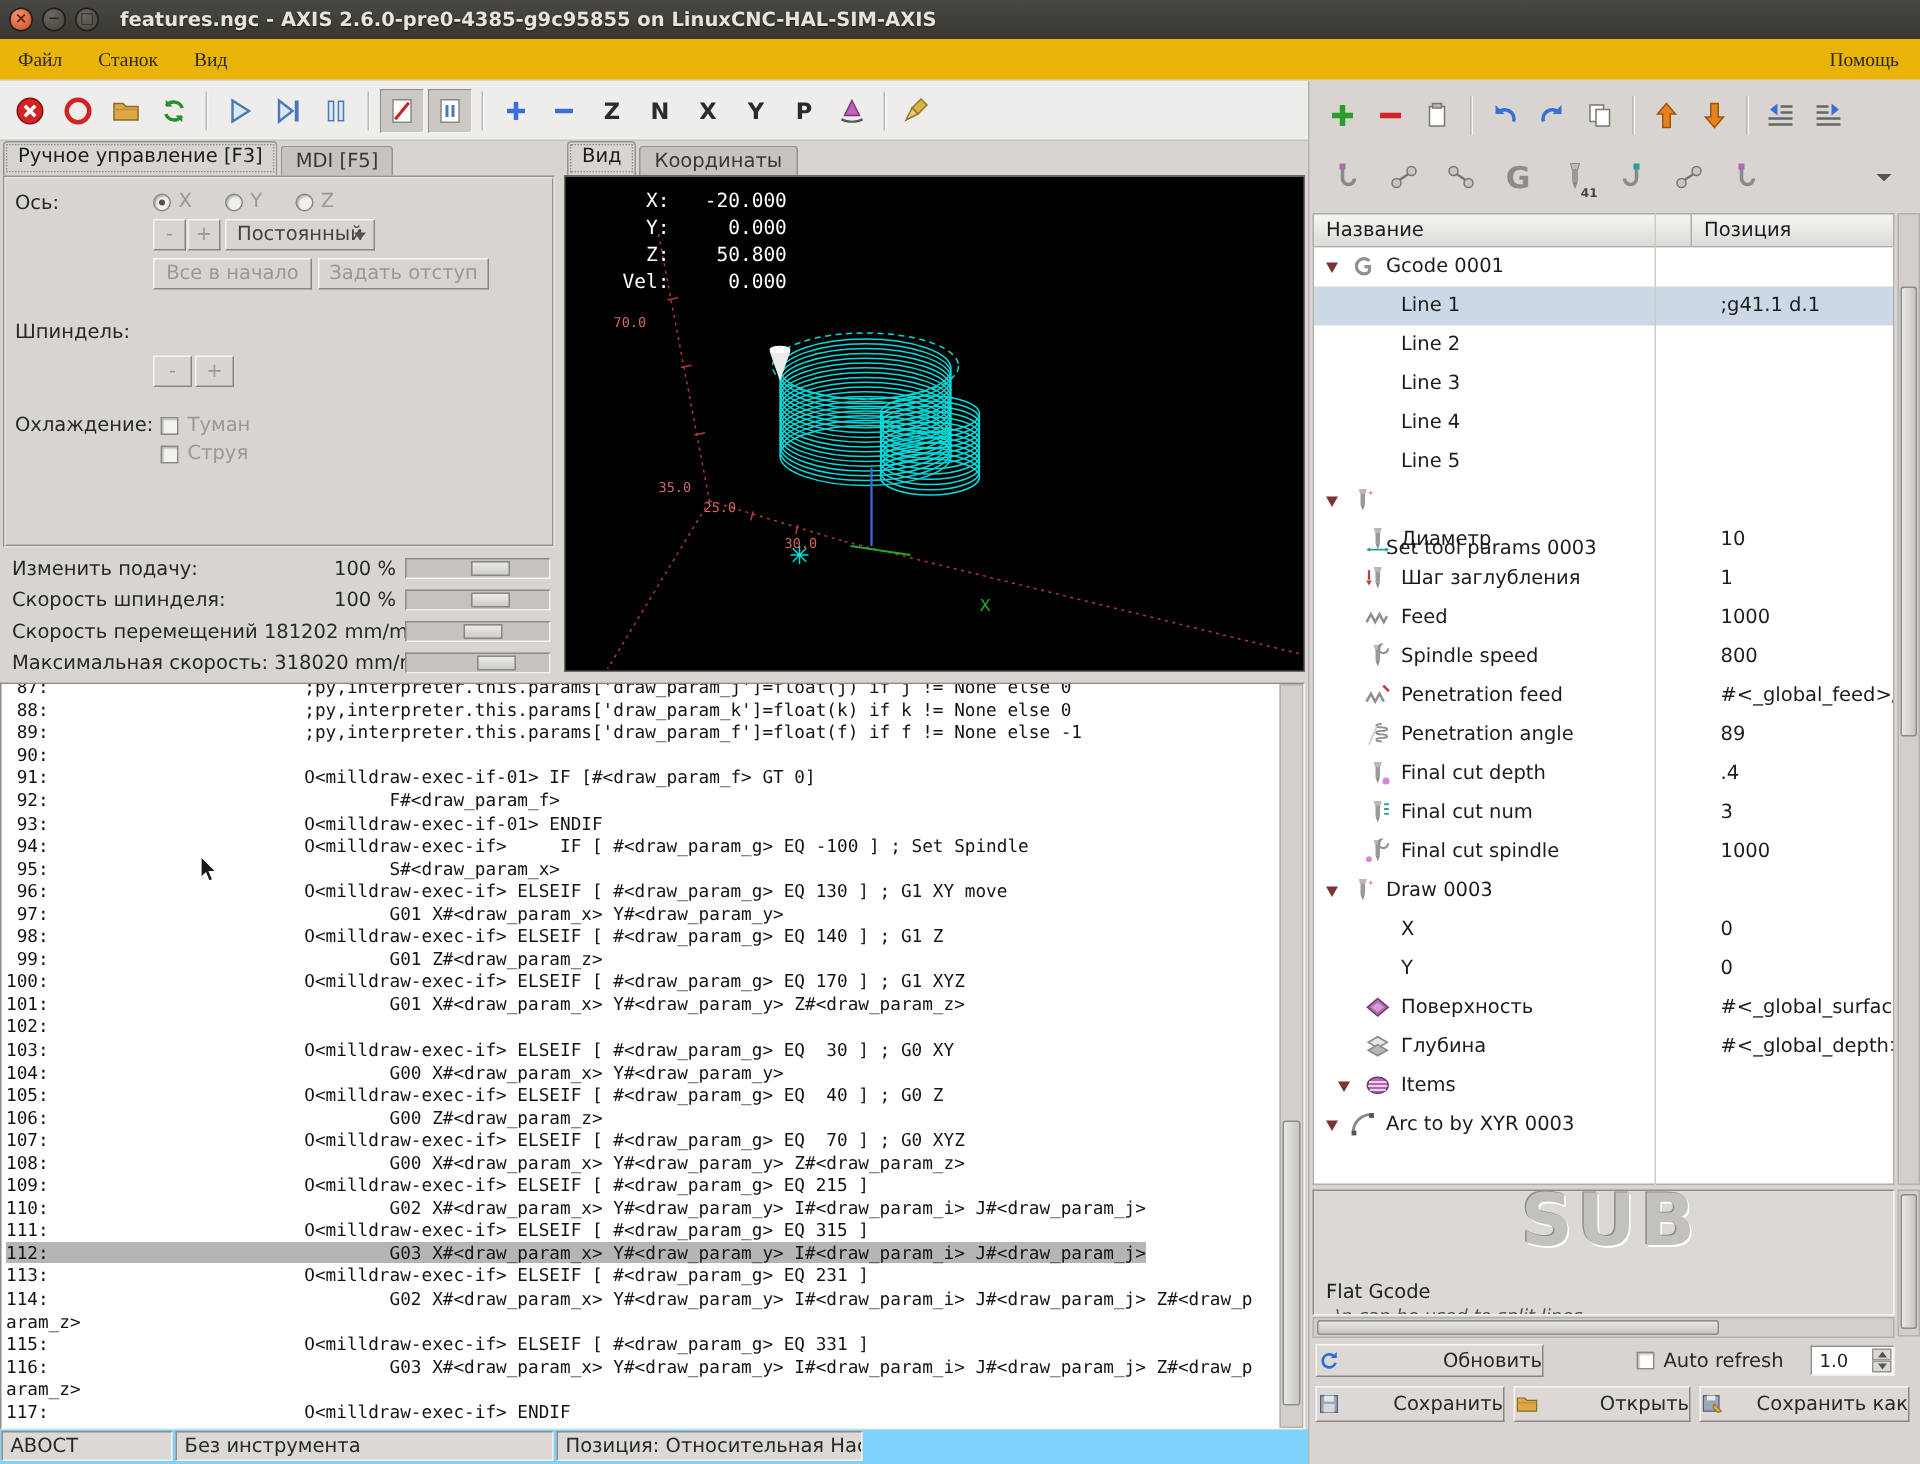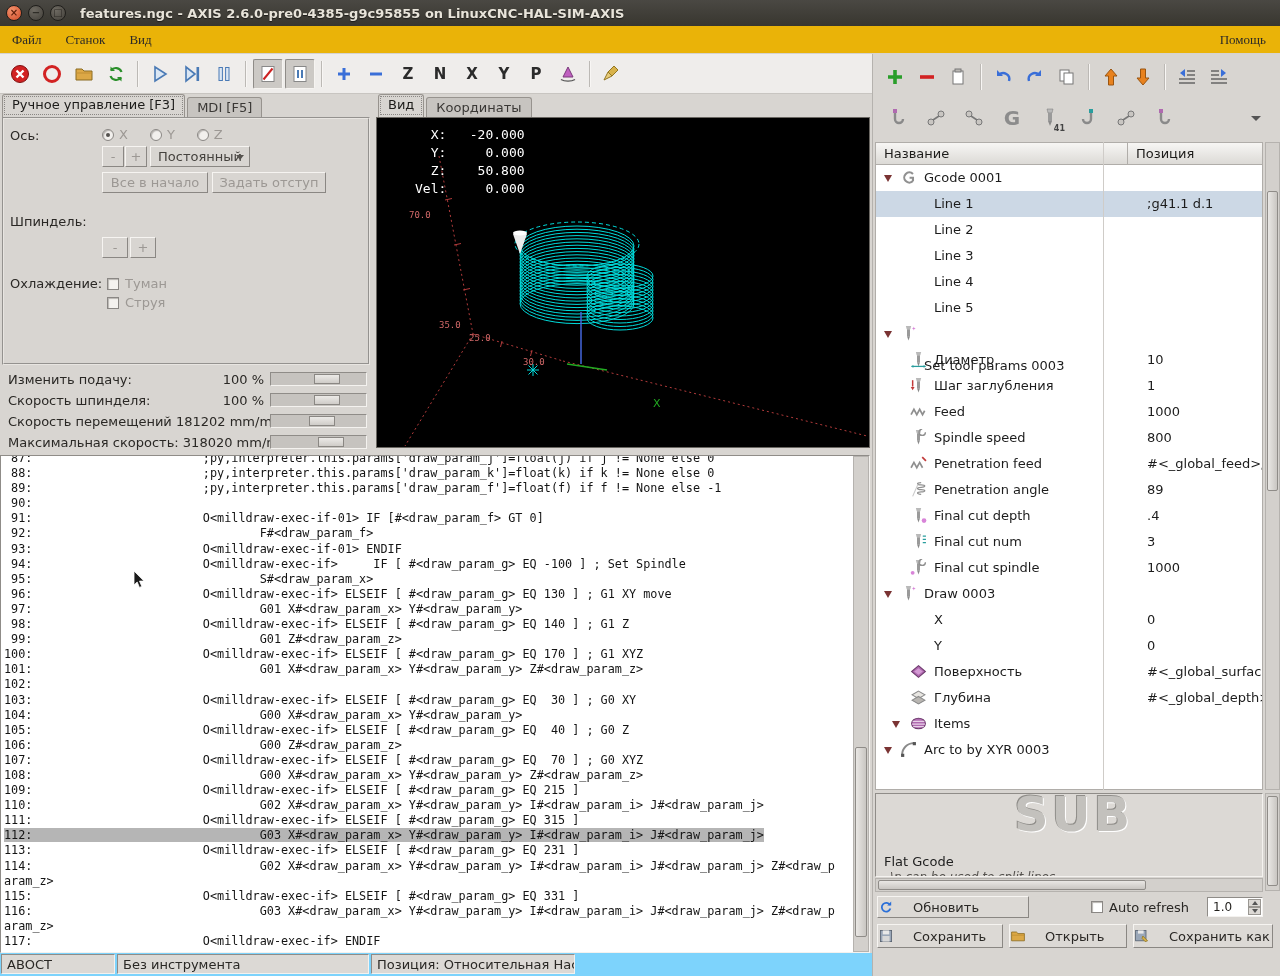--- a/index.html
+++ b/index.html
@@ -102,21 +102,21 @@
   #tree-scroll { left:392px; top:88px; width:15px; height:648px; }
   #help-scroll-v { left:392px; top:739px; width:15px; height:98px; }
 
   
   #help-box { position:absolute; left:2px; top:739px; width:388px; height:84px; background:#dcd9d5; border:1px solid; border-color:#8f8c88 #f4f2ef #f4f2ef #8f8c88; overflow:hidden; }
   #help-big { position:absolute; left:138px; top:-8px; font-size:48px; font-weight:bold; letter-spacing:3px; color:#c3c1bd; text-shadow:-1px -1px 0 #8f8d89, 1px 1px 0 #ffffff; }
   #help-caption { position:absolute; left:8px; top:60px; font-size:13px; color:#222; }
   #help-hint { position:absolute; left:14px; top:76px; font-size:12px; font-style:italic; color:#55524e; }
   #help-scroll-h { left:2px; top:824px; width:388px; height:14px; }
 
-  .btn { background:#dcd9d5; border:1px solid; border-color:#f6f4f1 #8a8783 #8a8783 #f6f4f1; display:flex; align-items:center; justify-content:flex-start; gap:19px; font-size:13px; color:#2a2825; }
+  .btn { background:#dcd9d5; border:1px solid; border-color:#f6f4f1 #8a8783 #8a8783 #f6f4f1; display:flex; align-items:center; justify-content:space-between; gap:19px; font-size:13px; color:#2a2825; }
   .btn .icon, .btn .icon svg { width:16px; height:16px; display:block; }
   #refresh-row { position:absolute; left:4px; top:842px; width:400px; height:22px; display:flex; align-items:center; }
   #save-row { position:absolute; left:4px; top:870px; width:400px; height:24px; display:flex; align-items:center; gap:6px; }
   .spin { position:relative; width:56px; height:20px; background:#fff; border:1px solid; border-color:#8f8c88 #f4f2ef #f4f2ef #8f8c88; padding:2px 16px 0 5px; font-size:12px; }
   .spin-up, .spin-dn { position:absolute; right:1px; width:13px; height:8px; background:#dcd9d5; border:1px solid #9a9792; display:flex; align-items:center; justify-content:center; }
   .spin-up { top:1px; } .spin-dn { bottom:1px; }
   .spin-up::after { content:""; border-left:3px solid transparent; border-right:3px solid transparent; border-bottom:4px solid #555; }
   .spin-dn::after { content:""; border-left:3px solid transparent; border-right:3px solid transparent; border-top:4px solid #555; }
 
   #mouse-cursor { position:absolute; left:133px; top:570px; }

